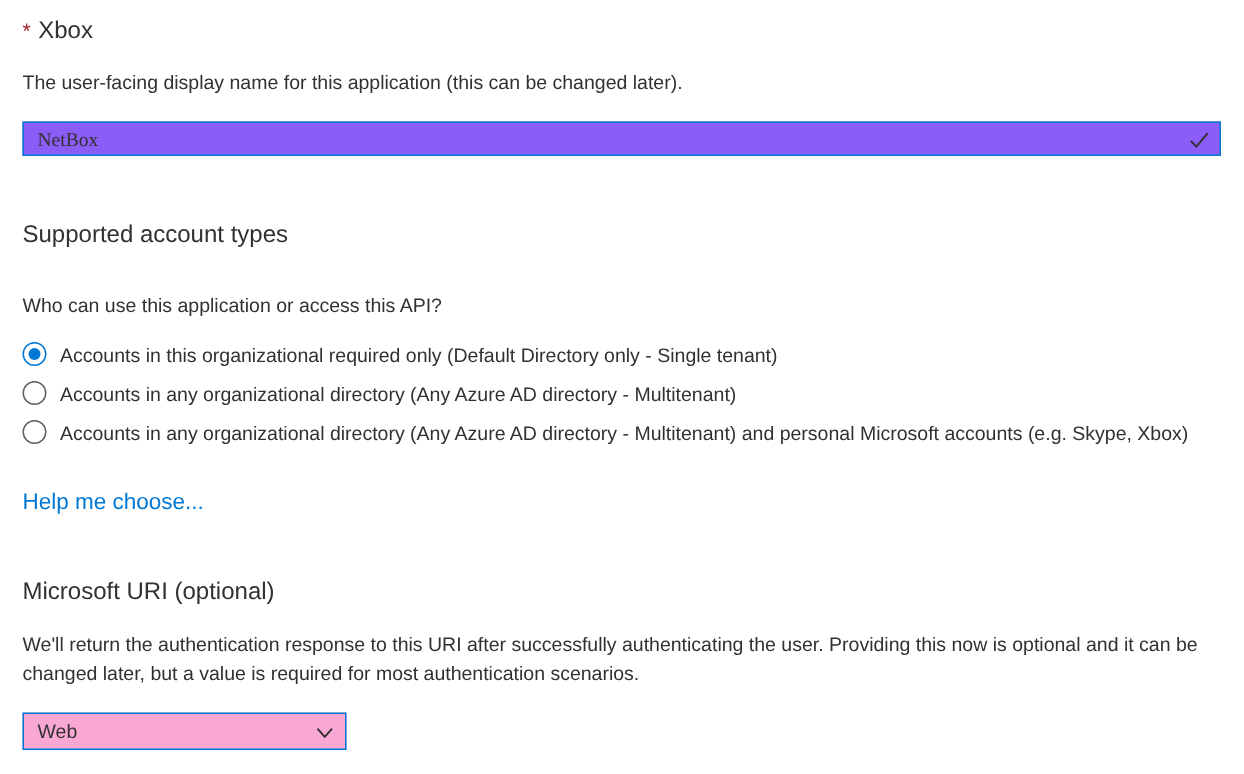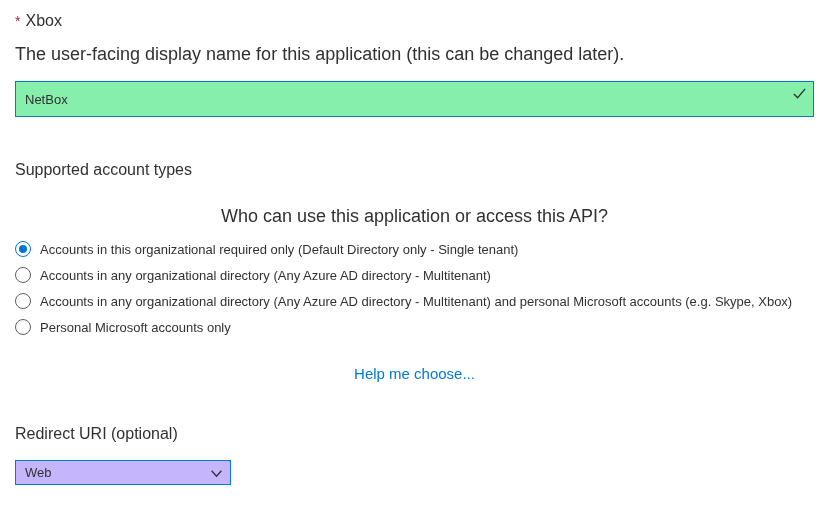--- a/index.html
+++ b/index.html
@@ -22,51 +22,51 @@
     font-size: 16px;
     font-weight: 400;
     color: #323130;
     display: flex;
     align-items: baseline;
     gap: 5px;
   }
   .required-marker { color: #a4262c; font-size: 14px; }
 
   .desc {
-    font-size: 18px;
+    font-size: 13px;
     line-height: 19px;
     color: #323130;
     margin-top: 15px;
   }
 
   
   .field-wrap { position: relative; margin-top: 17px; }
   .textbox {
     width: 100%;
-    height: 36px;
+    height: 23px;
     border: 1px solid #0078d4;
-    background: #86efac;
-    font-family: Liberation Sans, sans-serif;
+    background: #8b5cf6;
+    font-family: Liberation Serif, serif;
     font-size: 13px;
     color: #323130;
     padding: 0 28px 0 9px;
     outline: none;
     border-radius: 0;
   }
   .check-icon {
     position: absolute;
     right: 7px;
     top: 5px;
     width: 15px;
     height: 15px;
     pointer-events: none;
   }
 
   
-  .account-types-section { margin-top: 44px; text-align: center; }
+  .account-types-section { margin-top: 44px; }
   .question { margin-top: 28px; }
 
   .radio-group { margin-top: 10px; }
   .radio-row {
     display: flex;
     align-items: center;
     gap: 9px;
     height: 26px;
     cursor: default;
   }
@@ -106,21 +106,21 @@
     margin-top: 17px;
     display: flex;
     gap: 13px;
     align-items: center;
   }
   .platform-select {
     position: relative;
     width: 216px;
     height: 25px;
     border: 1px solid #0078d4;
-    background: #c4b5fd;
+    background: #f9a8d4;
     display: flex;
     align-items: center;
     padding: 0 26px 0 9px;
     font-size: 13px;
     color: #323130;
     cursor: pointer;
   }
   .chevron-icon {
     position: absolute;
     right: 7px;
@@ -160,31 +160,28 @@
         <span class="radio-label">Accounts in this organizational required only (Default Directory only - Single tenant)</span>
       </div>
       <div class="radio-row">
         <span class="radio-circle"></span>
         <span class="radio-label">Accounts in any organizational directory (Any Azure AD directory - Multitenant)</span>
       </div>
       <div class="radio-row">
         <span class="radio-circle"></span>
         <span class="radio-label">Accounts in any organizational directory (Any Azure AD directory - Multitenant) and personal Microsoft accounts (e.g. Skype, Xbox)</span>
       </div>
-      <div class="radio-row">
-        <span class="radio-circle"></span>
-        <span class="radio-label">Personal Microsoft accounts only</span>
-      </div>
     </div>
 
     <a class="help-link" href="#">Help me choose...</a>
   </div>
 
   <div class="redirect-section">
-    <div class="section-heading">Redirect URI (optional)</div>
+    <div class="section-heading">Microsoft URI (optional)</div>
+    <div class="desc redirect-desc">We'll return the authentication response to this URI after successfully authenticating the user. Providing this now is optional and it can be changed later, but a value is required for most authentication scenarios.</div>
 
     <div class="uri-row">
       <div class="platform-select">
         <span>Web</span>
         <svg class="chevron-icon" viewBox="0 0 12 12">
           <path d="M1.5 3.5 L6 8.5 L10.5 3.5" fill="none" stroke="#323130" stroke-width="1.2"></path>
         </svg>
       </div>
     </div>
   </div>

